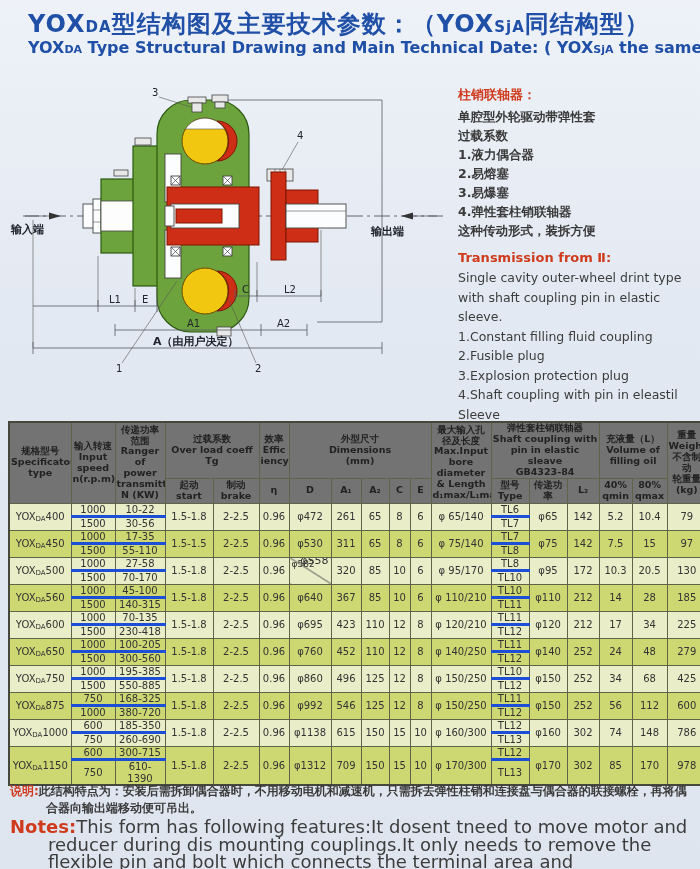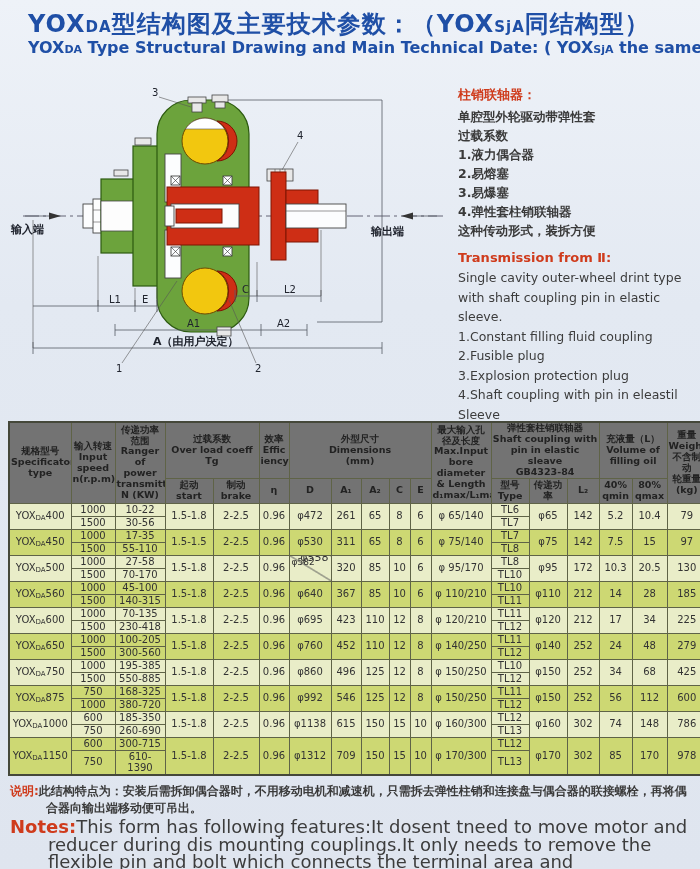--- a/index.html
+++ b/index.html
@@ -37,21 +37,21 @@
   .spec-table{top:421px;left:8px;}
   table{border-collapse:collapse;table-layout:fixed;width:684px;font-size:10px;}
   td,th{border:1px solid #5f6347;text-align:center;vertical-align:middle;padding:0 1px;line-height:1.15;overflow:hidden;}
   table{border:2px solid #45483a;}
   thead th{background:#737373;font-weight:bold;white-space:pre-line;font-size:9.5px;color:#222;}
   .hrow1{height:54px;}
   .hrow2{height:25px;}
   tbody tr{height:13px;}
   .row-a td{background:#e9edc8;}
   .row-b td{background:#cdd873;}
-  .rsub td{border-top:1px solid #1d4ed8;}
+  .rsub td{border-top:3px solid #1d4ed8;}
   .rmain td{border-top:1px solid #5f6347;}
   td.model{font-size:10px;white-space:nowrap;}
   .msub{font-size:7px;position:relative;top:1px;}
   td.dsplit{position:relative;padding:0;
     background-image:linear-gradient(to top right,transparent 48.5%,#555 49.5%,#555 50.5%,transparent 51.5%);margin-left:16px;}
   .row-a td.dsplit{background-color:#e9edc8;}
   .dtop{position:absolute;top:1px;left:2px;font-size:9px;}
   .dbot{position:absolute;bottom:16px;right:2px;font-size:11px;}
   
   .notes{top:783px;left:10px;width:682px;}

